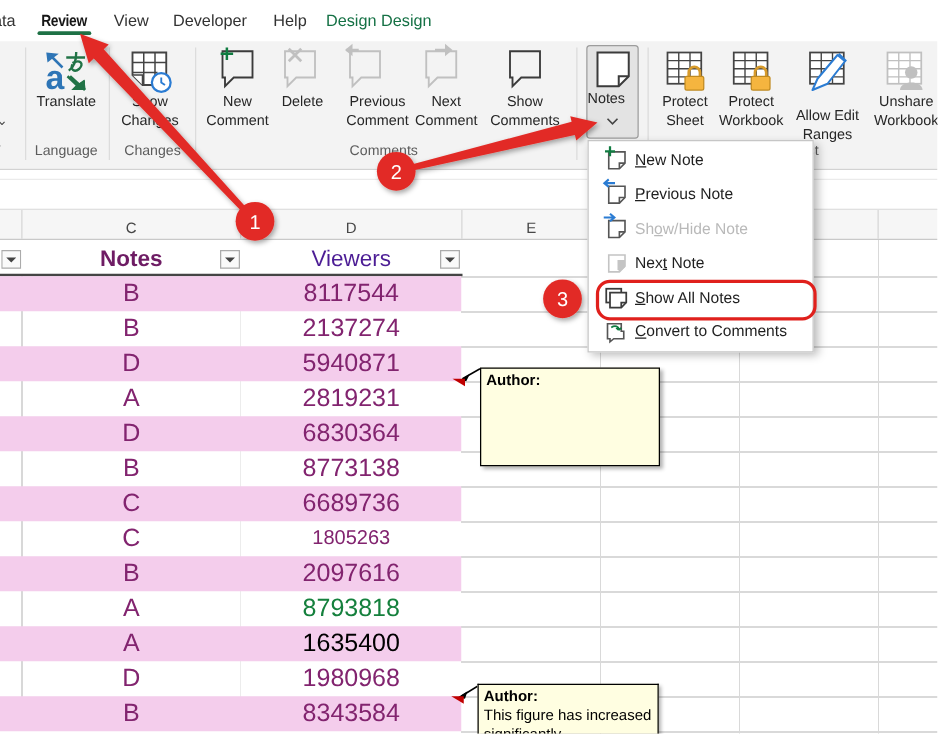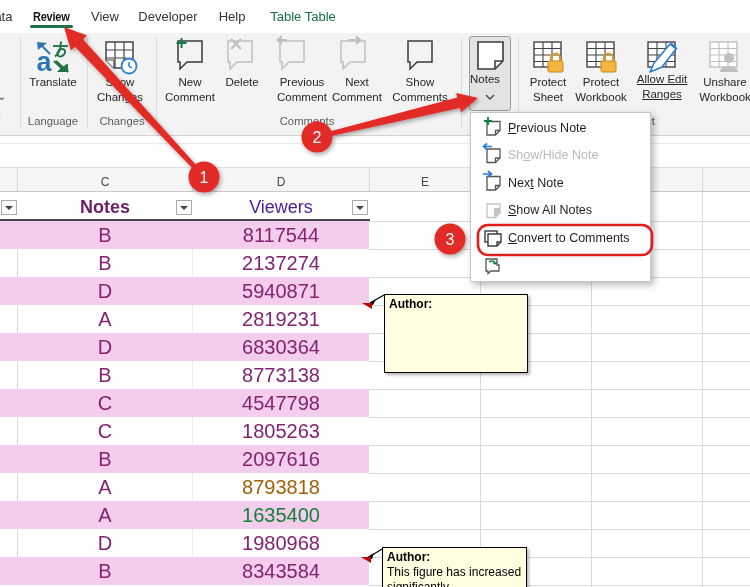--- a/index.html
+++ b/index.html
@@ -12,21 +12,21 @@
 </style></head>
 <body>
 
 <div class="abs" style="left:0;top:0;width:750px;height:33px;background:#ffffff;"></div>
 <div class="abs" style="left:-15px;top:9px;font-size:13px;color:#333;">Data</div>
 <div class="abs ctr" style="left:26px;top:9px;width:52px;font-size:13px;font-weight:bold;color:#161616;letter-spacing:-0.3px;transform:scaleX(0.85);transform-origin:21px 0;">Review</div>
 <div class="abs" style="left:30px;top:25px;width:43px;height:3px;background:#1e7145;border-radius:2px;"></div>
 <div class="abs ctr" style="left:80px;top:9px;width:50px;font-size:13px;color:#333;">View</div>
 <div class="abs ctr" style="left:134px;top:9px;width:68px;font-size:13px;color:#333;">Developer</div>
 <div class="abs ctr" style="left:212px;top:9px;width:40px;font-size:13px;color:#333;">Help</div>
-<div class="abs ctr" style="left:260px;top:9px;width:86px;font-size:13px;color:#157145;">Table Table</div>
+<div class="abs ctr" style="left:260px;top:9px;width:86px;font-size:13px;color:#157145;">Design Design</div>
 
 <div class="abs" style="left:0;top:33px;width:750px;height:102px;background:#f3f3f3;"></div>
 <div class="abs" style="left:0;top:135px;width:750px;height:1px;background:#d2d2d2;"></div>
 
 <div class="abs" style="left:20px;top:38px;width:1px;height:90px;background:#dcdcdc;"></div>
 <div class="abs" style="left:87px;top:38px;width:1px;height:90px;background:#dcdcdc;"></div>
 <div class="abs" style="left:156px;top:38px;width:1px;height:90px;background:#dcdcdc;"></div>
 <div class="abs" style="left:461px;top:38px;width:1px;height:90px;background:#dcdcdc;"></div>
 <div class="abs" style="left:518px;top:38px;width:1px;height:90px;background:#dcdcdc;"></div>
 
@@ -40,21 +40,21 @@
 
 <div class="abs ctr lbl" style="left:13px;top:75px;width:80px;">Translate</div>
 <div class="abs ctr lbl" style="left:80px;top:75px;width:80px;">Show<br>Changes</div>
 <div class="abs ctr lbl" style="left:150px;top:75px;width:80px;">New<br>Comment</div>
 <div class="abs ctr lbl gray" style="left:202px;top:75px;width:80px;">Delete</div>
 <div class="abs ctr lbl gray" style="left:262px;top:75px;width:80px;">Previous<br>Comment</div>
 <div class="abs ctr lbl gray" style="left:317px;top:75px;width:80px;">Next<br>Comment</div>
 <div class="abs ctr lbl" style="left:380px;top:75px;width:80px;">Show<br>Comments</div>
 <div class="abs ctr lbl" style="left:508px;top:75px;width:80px;">Protect<br>Sheet</div>
 <div class="abs ctr lbl" style="left:561px;top:75px;width:80px;">Protect<br>Workbook</div>
-<div class="abs ctr lbl" style="left:622px;top:72px;width:80px;text-decoration:underline;">Allow Edit<br>Ranges</div>
+<div class="abs ctr lbl" style="left:622px;top:86px;width:80px;">Allow Edit<br>Ranges</div>
 <div class="abs ctr lbl gray" style="left:685px;top:75px;width:80px;">Unshare<br>Workbook</div>
 
 <div class="abs" style="left:469px;top:36px;width:42px;height:75px;background:#e3e3e3;border:1px solid #9d9d9d;border-radius:3px;box-sizing:border-box;"></div>
 <div class="abs ctr" style="left:470px;top:73px;width:16px;font-size:11.5px;color:#262626;">Notes</div>
 <svg class="abs" style="left:483px;top:92px;" width="14" height="10">
     <path d="M3 3 L7 7 L11 3" fill="none" stroke="#444" stroke-width="1.3"></path>
   </svg>
 
 <svg class="abs" style="left:0;top:33px;" width="750" height="102">
 
@@ -231,31 +231,31 @@
   <div class="abs ctr" style="left:193px;top:85px;width:176px;height:28px;line-height:28px;font-size:20px;color:#82246f;">5940871</div>
   <div class="abs ctr" style="left:17px;top:113px;width:176px;height:28px;line-height:28px;font-size:20px;color:#82246f;">A</div>
   <div class="abs ctr" style="left:193px;top:113px;width:176px;height:28px;line-height:28px;font-size:20px;color:#82246f;">2819231</div>
   <div class="abs" style="left:0;top:141px;width:369px;height:28px;background:#f4cdec;"></div>
   <div class="abs ctr" style="left:17px;top:141px;width:176px;height:28px;line-height:28px;font-size:20px;color:#82246f;">D</div>
   <div class="abs ctr" style="left:193px;top:141px;width:176px;height:28px;line-height:28px;font-size:20px;color:#82246f;">6830364</div>
   <div class="abs ctr" style="left:17px;top:169px;width:176px;height:28px;line-height:28px;font-size:20px;color:#82246f;">B</div>
   <div class="abs ctr" style="left:193px;top:169px;width:176px;height:28px;line-height:28px;font-size:20px;color:#82246f;">8773138</div>
   <div class="abs" style="left:0;top:197px;width:369px;height:28px;background:#f4cdec;"></div>
   <div class="abs ctr" style="left:17px;top:197px;width:176px;height:28px;line-height:28px;font-size:20px;color:#82246f;">C</div>
-  <div class="abs ctr" style="left:193px;top:197px;width:176px;height:28px;line-height:28px;font-size:20px;color:#82246f;">4547798</div>
+  <div class="abs ctr" style="left:193px;top:197px;width:176px;height:28px;line-height:28px;font-size:20px;color:#82246f;">6689736</div>
   <div class="abs ctr" style="left:17px;top:225px;width:176px;height:28px;line-height:28px;font-size:20px;color:#82246f;">C</div>
-  <div class="abs ctr" style="left:193px;top:225px;width:176px;height:28px;line-height:28px;font-size:20px;color:#82246f;">1805263</div>
+  <div class="abs ctr" style="left:193px;top:225px;width:176px;height:28px;line-height:28px;font-size:16px;color:#82246f;">1805263</div>
   <div class="abs" style="left:0;top:253px;width:369px;height:28px;background:#f4cdec;"></div>
   <div class="abs ctr" style="left:17px;top:253px;width:176px;height:28px;line-height:28px;font-size:20px;color:#82246f;">B</div>
   <div class="abs ctr" style="left:193px;top:253px;width:176px;height:28px;line-height:28px;font-size:20px;color:#82246f;">2097616</div>
   <div class="abs ctr" style="left:17px;top:281px;width:176px;height:28px;line-height:28px;font-size:20px;color:#82246f;">A</div>
-  <div class="abs ctr" style="left:193px;top:281px;width:176px;height:28px;line-height:28px;font-size:20px;color:#a16207;">8793818</div>
+  <div class="abs ctr" style="left:193px;top:281px;width:176px;height:28px;line-height:28px;font-size:20px;color:#15803d;">8793818</div>
   <div class="abs" style="left:0;top:309px;width:369px;height:28px;background:#f4cdec;"></div>
   <div class="abs ctr" style="left:17px;top:309px;width:176px;height:28px;line-height:28px;font-size:20px;color:#82246f;">A</div>
-  <div class="abs ctr" style="left:193px;top:309px;width:176px;height:28px;line-height:28px;font-size:20px;color:#15803d;">1635400</div>
+  <div class="abs ctr" style="left:193px;top:309px;width:176px;height:28px;line-height:28px;font-size:20px;color:#000000;">1635400</div>
   <div class="abs ctr" style="left:17px;top:337px;width:176px;height:28px;line-height:28px;font-size:20px;color:#82246f;">D</div>
   <div class="abs ctr" style="left:193px;top:337px;width:176px;height:28px;line-height:28px;font-size:20px;color:#82246f;">1980968</div>
   <div class="abs" style="left:0;top:365px;width:369px;height:28px;background:#f4cdec;"></div>
   <div class="abs ctr" style="left:17px;top:365px;width:176px;height:28px;line-height:28px;font-size:20px;color:#82246f;">B</div>
   <div class="abs ctr" style="left:193px;top:365px;width:176px;height:28px;line-height:28px;font-size:20px;color:#82246f;">8343584</div>
 </div>
 </div>
 
 <svg class="abs" style="left:355px;top:290px;" width="40" height="25">
   <line x1="29" y1="5" x2="15" y2="13" stroke="#000" stroke-width="1.2"></line>
@@ -270,20 +270,21 @@
   <path d="M11 15 L19 10 L17 16 Z" fill="#000"></path>
   <path d="M6 14 L16 20 L16 14 Z" fill="#c00000"></path>
 </svg>
 <div class="abs" style="left:382px;top:547px;width:145px;height:40px;background:#fffee1;border:1px solid #000;border-bottom:none;box-shadow:2px 2px 3px rgba(0,0,0,0.3);box-sizing:border-box;overflow:hidden;">
   <div style="font-size:12px;font-weight:bold;color:#000;margin:2px 0 0 4px;">Author:</div>
   <div style="font-size:12px;color:#000;margin:1px 0 0 4px;line-height:15px;">This figure has increased<br>significantly</div>
 </div>
 
 <div class="abs" style="left:470px;top:112px;width:181px;height:170px;background:#fff;border:1px solid #c6c6c6;box-shadow:3px 3px 7px rgba(0,0,0,0.28);box-sizing:border-box;"></div>
 <div class="abs" style="left:508px;top:114.5px;width:145px;font-size:12.5px;color:#1f1f1f;line-height:27.5px;">
+  <div><u>N</u>ew Note</div>
   <div><u>P</u>revious Note</div>
   <div style="color:#b9b9b9;">Sh<u>o</u>w/Hide Note</div>
   <div>Nex<u>t</u> Note</div>
   <div><u>S</u>how All Notes</div>
   <div><u>C</u>onvert to Comments</div>
 </div>
 <svg class="abs" style="left:0;top:0;" width="750" height="587">
 <g stroke="#555" stroke-width="1.3" fill="#fff">
       <path d="M487.0 121.5 H500.0 V130.5 L495.5 135.0 H487.0 Z"></path>
       <path d="M500.0 130.5 H495.5 V135.0" fill="none"></path>

